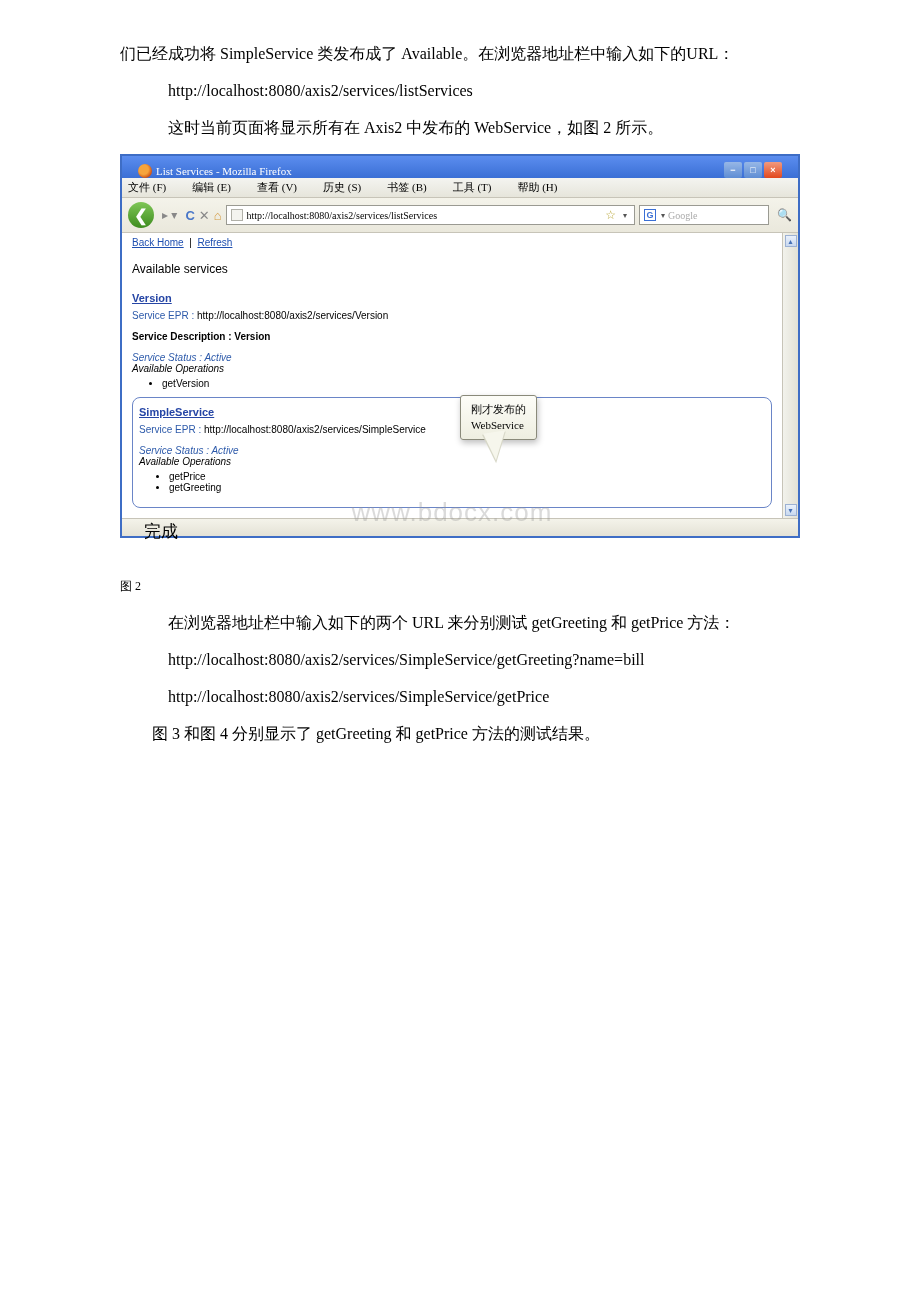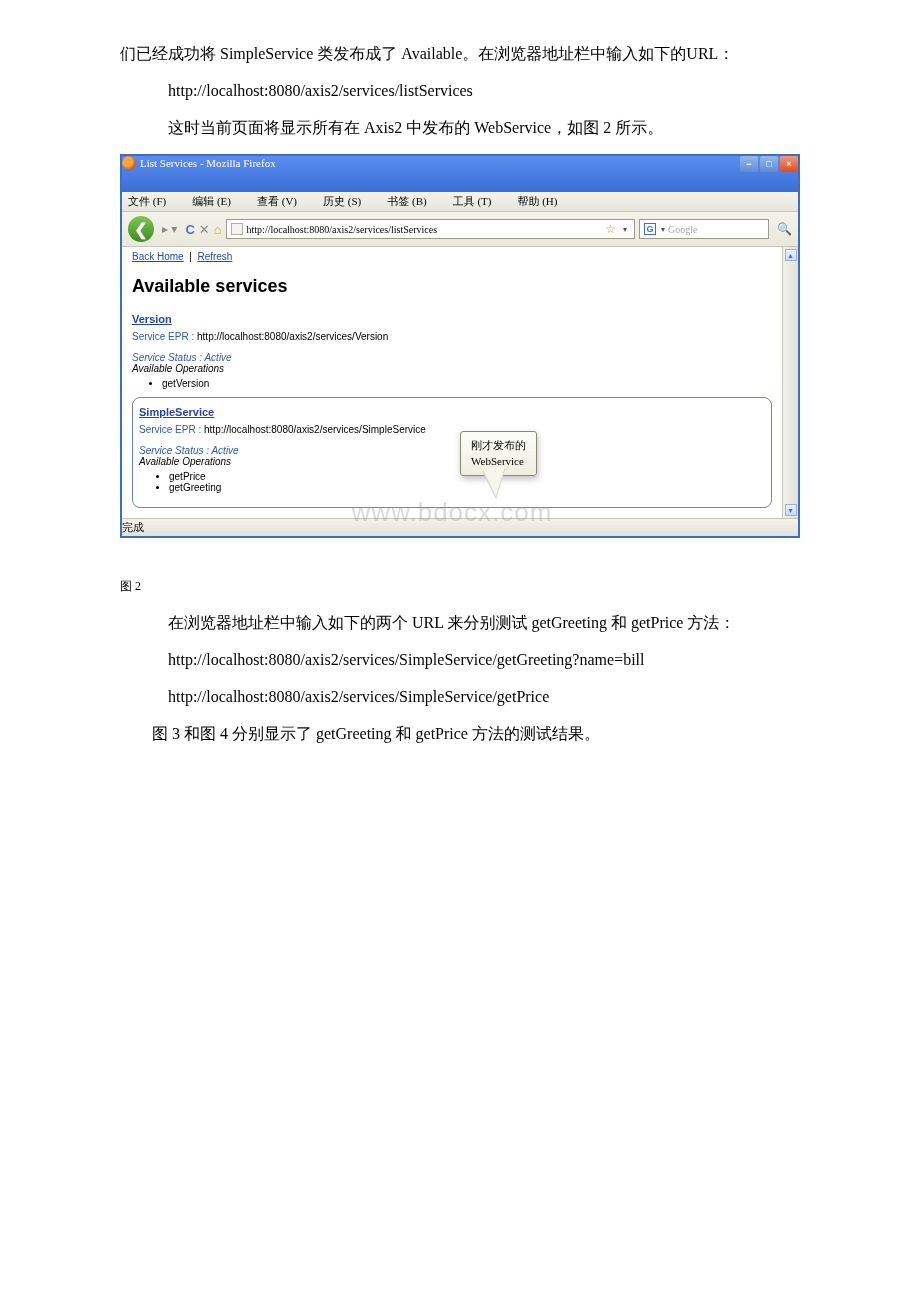--- a/index.html
+++ b/index.html
@@ -3,21 +3,21 @@
   <meta charset="utf-8">
   <style>
     * { margin: 0; padding: 0; box-sizing: border-box; }
     body { font-family: "SimSun", serif; background: #fff; width: 920px; padding: 40px 120px 40px 120px; }
     .doc-text { font-size: 16px; line-height: 1.8; margin-bottom: 8px; }
     .indent { text-indent: 2em; }
     .indent-more { text-indent: 3em; }
     .url { margin-left: 3em; font-family: "Times New Roman", serif; margin-bottom: 8px; }
     
     .browser-window { border: 2px solid #3e6dc5; background: #fff; margin: 12px 0; position: relative; font-family: Arial, Helvetica, sans-serif; }
-    .title-bar { background: linear-gradient(to bottom, #5b8def, #3a6fd5); height: 36px; display: flex; align-items: flex-start; justify-content: space-between; padding: 0 0; }
+    .title-bar { background: linear-gradient(to bottom, #5b8def, #3a6fd5); height: 22px; display: flex; align-items: flex-end; justify-content: space-between; padding: 0 16px; }
     .title-left { display: flex; align-items: center; gap: 4px; }
     .ff-icon { width: 14px; height: 14px; background: radial-gradient(circle at 40% 40%, #f6a43c 40%, #d15616 70%); border-radius: 50%; }
     .title-text { color: #fff; font-size: 11px; font-family: "SimSun"; }
     .win-controls { display: flex; gap: 2px; }
     .win-btn { width: 18px; height: 16px; display: flex; align-items: center; justify-content: center; font-size: 9px; font-weight: bold; color: #fff; border-radius: 2px; }
     .win-min { background: linear-gradient(to bottom,#97b7e6,#5e8dd4); }
     .win-max { background: linear-gradient(to bottom,#97b7e6,#5e8dd4); }
     .win-close { background: linear-gradient(to bottom,#f19a7e,#e2481d); }
     
     .menu-bar { background: linear-gradient(to bottom, #f4f4f0, #e6e5db); border-bottom: 1px solid #c7c4b8; padding: 2px 6px; font-size: 11px; display: flex; gap: 26px; font-family: "SimSun"; }
@@ -36,40 +36,40 @@
     .dropdown-caret { color: #555; font-size: 8px; padding: 0 3px; }
     .search-box { width: 130px; display: flex; align-items: center; background: #fff; border: 1px solid #9a9a92; height: 20px; padding: 0 4px; font-size: 10px; }
     .g-icon { width: 12px; height: 12px; border: 1px solid #3a6fd5; color: #3a6fd5; font-size: 9px; display: flex; align-items: center; justify-content: center; margin-right: 2px; font-weight: bold; }
     .search-ph { color: #aaa; font-family: "SimSun"; }
     .search-glass { color: #3a6fd5; font-size: 12px; margin-left: 4px; }
     
     .browser-content { background: #fff; position: relative; display: flex; }
     .page-area { flex: 1; padding: 0 10px 10px 10px; }
     .top-links { text-align: left; font-size: 10px; padding: 4px 8px 10px 0; }
     .top-links a { color: #1f4fb0; text-decoration: underline; }
-    .page-h2 { font-size: 18px; font-weight: bold; margin: 4px 0 12px 0; }
+    .page-h2 { font-size: 12px; font-weight: normal; margin: 4px 0 12px 0; }
     .svc-link { color: #2545a5; font-size: 11px; text-decoration: underline; font-weight: bold; display: inline-block; margin-bottom: 6px; }
     .svc-epr { font-size: 10px; margin-bottom: 10px; }
     .svc-epr .lbl { color: #2d5aaa; }
     .svc-desc { font-size: 10px; font-weight: bold; margin-bottom: 10px; }
     .svc-status { font-size: 10px; color: #2d5aaa; font-style: italic; }
     .svc-ops { font-size: 10px; font-style: italic; margin-bottom: 4px; }
     .op-list { list-style: disc; margin-left: 30px; font-size: 10px; margin-bottom: 8px; }
     .service-block { border: none; margin-bottom: 4px; }
     .highlight-block { border: 1px solid #6a85c7; border-radius: 8px; padding: 4px 6px 6px 6px; margin-top: 4px; position: relative; }
     
-    .callout { position: absolute; left: 338px; top: 184px; z-index: 10; }
+    .callout { position: absolute; left: 338px; top: 162px; z-index: 10; }
     .callout-box { background: linear-gradient(to bottom,#fdfdf8,#eeeee0); border: 1px solid #8a8a7a; border-radius: 3px; padding: 6px 10px; font-size: 11px; font-family: "SimSun"; line-height: 1.4; box-shadow: 1px 3px 6px rgba(0,0,0,0.25); }
     .callout-tail { position: absolute; left: 24px; top: 38px; width: 0; height: 0; border-left: 10px solid transparent; border-right: 14px solid transparent; border-top: 30px solid #d8d8c8; transform: rotate(-8deg); }
     .callout-tail2 { position: absolute; left: 25px; top: 37px; width: 0; height: 0; border-left: 9px solid transparent; border-right: 13px solid transparent; border-top: 28px solid #f6f6ec; transform: rotate(-8deg); }
     
     .scroll-v { width: 16px; background: linear-gradient(to right,#f2f2ec,#e2e1d6); border-left: 1px solid #c7c4b8; display: flex; flex-direction: column; justify-content: space-between; align-items: center; padding: 2px 0; }
     .scroll-arr { width: 12px; height: 12px; background: linear-gradient(to bottom,#eaf1fb,#c8d8ef); border: 1px solid #9cb1d3; font-size: 8px; color: #4671b6; display: flex; align-items: center; justify-content: center; }
     
-    .status-bar { background: linear-gradient(to bottom,#f4f3ea,#e4e2d6); border-top: 1px solid #c7c4b8; height: 18px; font-size: 11px; padding: 1px 0; font-family: "SimSun"; }
+    .status-bar { background: linear-gradient(to bottom,#f4f3ea,#e4e2d6); border-top: 1px solid #c7c4b8; height: 18px; font-size: 17px; padding: 1px 22px; font-family: "SimSun"; }
     
     .watermark { position: absolute; left: 50%; bottom: -10px; transform: translateX(-50%); font-size: 26px; color: rgba(150,150,150,0.35); font-family: Arial, sans-serif; letter-spacing: 1px; pointer-events: none; white-space: nowrap; }
     
     .fig-label { font-size: 12px; margin: 40px 0 14px 0; }
   </style>
 </head>
 <body>
 
 <p class="doc-text">们已经成功将 SimpleService 类发布成了 Available。在浏览器地址栏中输入如下的URL：</p>
 <p class="doc-text url">http://localhost:8080/axis2/services/listServices</p>
@@ -127,20 +127,21 @@
         <a>Refresh</a>
       </div>
       <h2 class="page-h2">Available services</h2>
 
       <div class="service-block">
         <a class="svc-link">Version</a>
         <div class="svc-epr">
           <span class="lbl">Service EPR :</span>
           <span>http://localhost:8080/axis2/services/Version</span>
         </div>
+        <div class="svc-desc">Service Description : Version</div>
         <div class="svc-status">Service Status : Active</div>
         <div class="svc-ops">Available Operations</div>
         <ul class="op-list">
           <li>getVersion</li>
         </ul>
       </div>
 
       <div class="highlight-block">
         <a class="svc-link">SimpleService</a>
         <div class="svc-epr">

